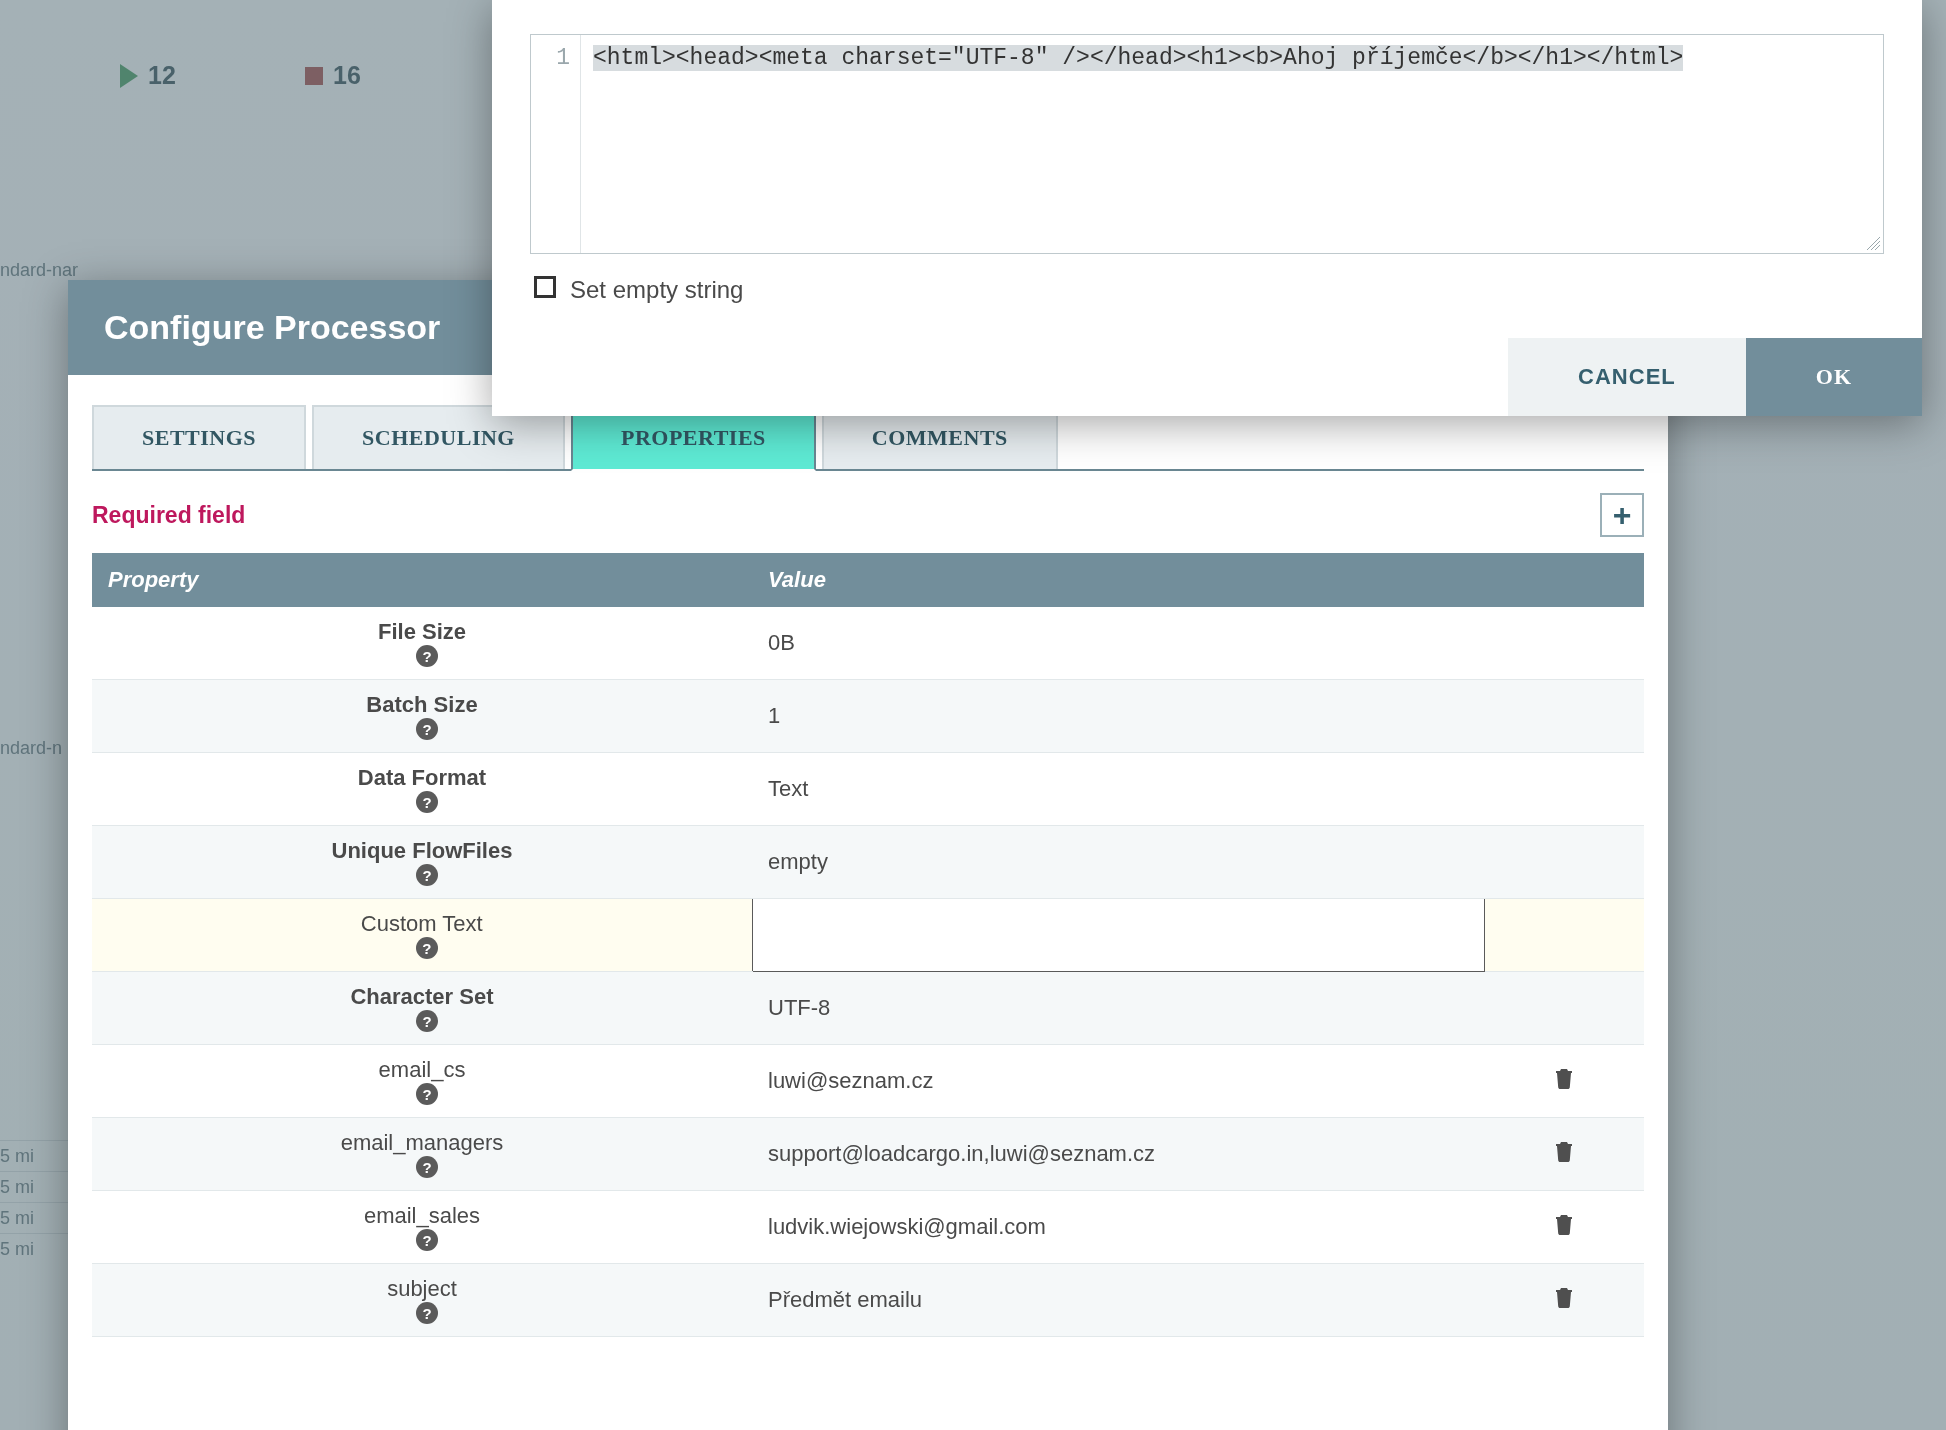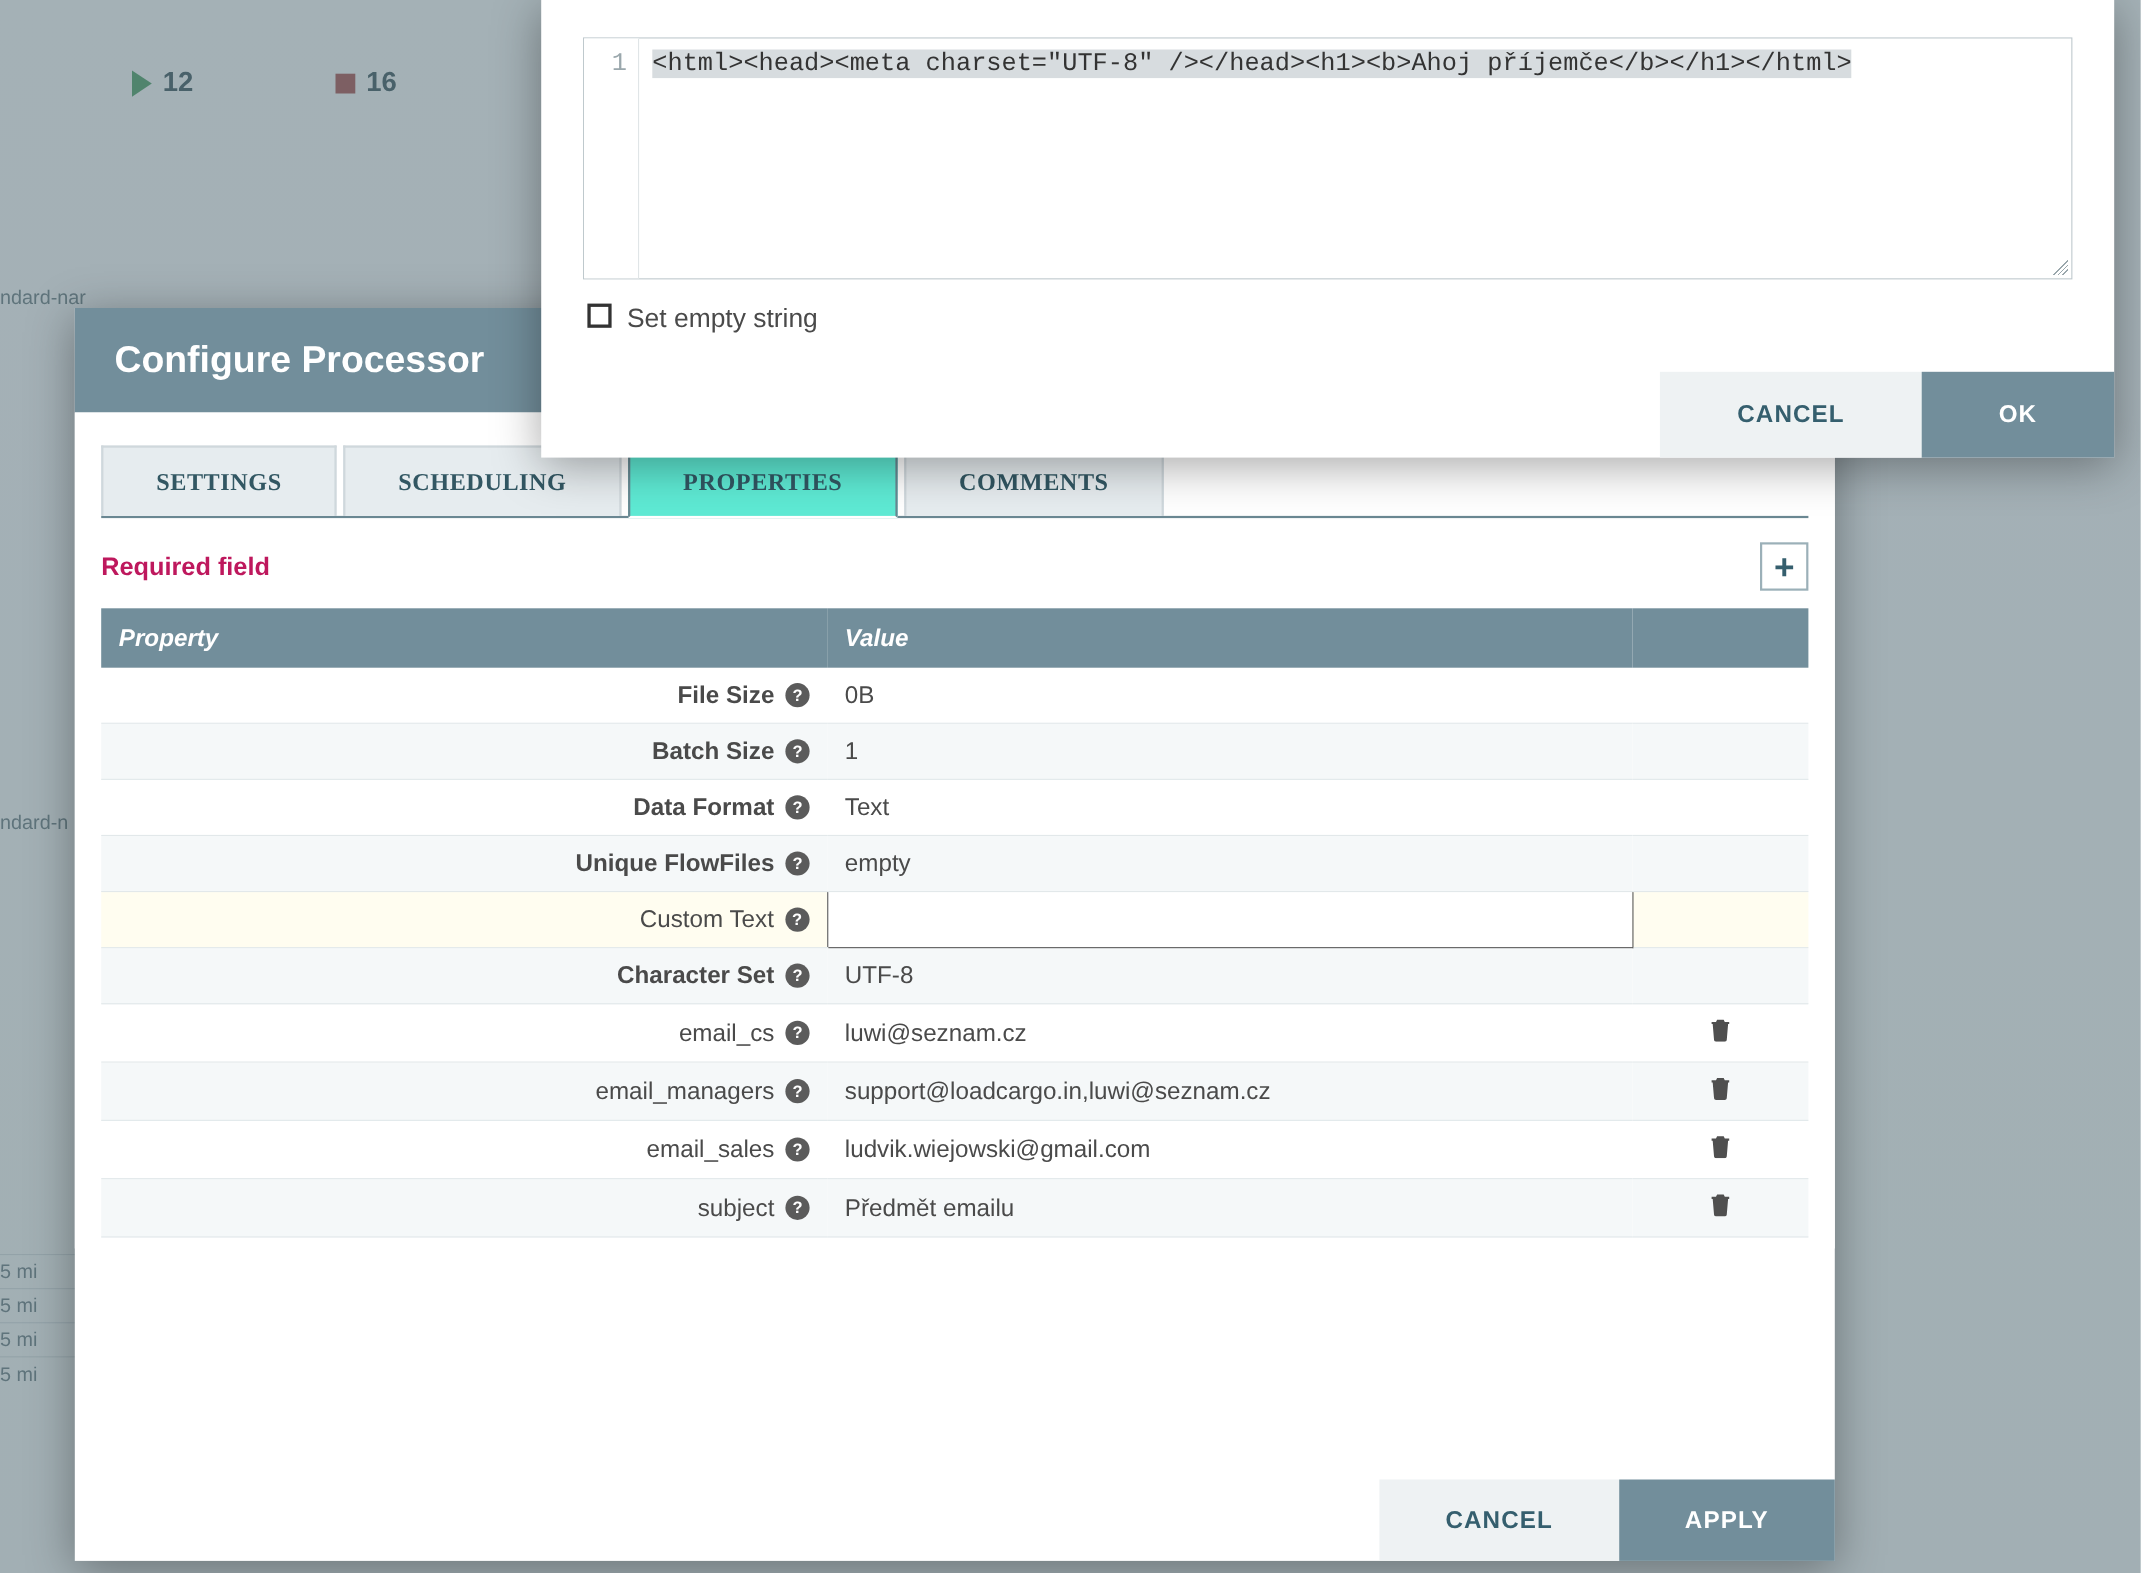--- a/index.html
+++ b/index.html
@@ -111,21 +111,21 @@
   table.props thead th:last-child { width: 160px; }
   table.props tbody td {
     padding: 12px 16px;
     border-bottom: 1px solid #e2e8ea;
     color: #4a4a4a;
     vertical-align: middle;
   }
   table.props tbody tr:nth-child(even) td { background: #f5f8f9; }
   table.props tbody tr.highlight td { background: #fffdf0 !important; }
   table.props tbody tr.highlight td.val { border:1px solid #5a5a5a; background:#ffffff !important; }
-  .pname { font-weight: 700; display:flex; align-items:center; justify-content:flex-end; }
+  .pname { font-weight: 700; display:flex; align-items:center; justify-content:flex-end;flex-direction:column; }
   .pname.weak { font-weight: 400; }
   .help-icon {
     width: 22px; height: 22px; border-radius: 50%;
     background: #5b5b5b; color: #fff; font-size: 15px; font-weight:700;
     display: inline-flex; align-items: center; justify-content: center;
     flex-shrink: 0; margin-left: 10px;
   }
   .trash-icon { color:#4f4f4f; font-size:20px; }
   .trash-cell { text-align:center; cursor:pointer; }
 
@@ -137,21 +137,21 @@
   }
   .btn {
     padding: 24px 60px;
     font-size: 22px;
     font-weight: 700;
     letter-spacing: 1px;
     border: none;
     cursor: pointer;
   }
   .btn-secondary { background: #eef2f3; color: #355f6e; }
-  .btn-primary { background: #728e9b; color: #ffffff; }
+  .btn-primary { background: #728e9b; color: #ffffff; font-family: Liberation Serif, serif; }
 
   
   .editor-popup {
     position: absolute;
     top: 0px;
     left: 492px;
     width: 1430px;
     background: #ffffff;
     box-shadow: 0 8px 40px rgba(0,0,0,0.35);
     padding: 34px 38px 0 38px;

